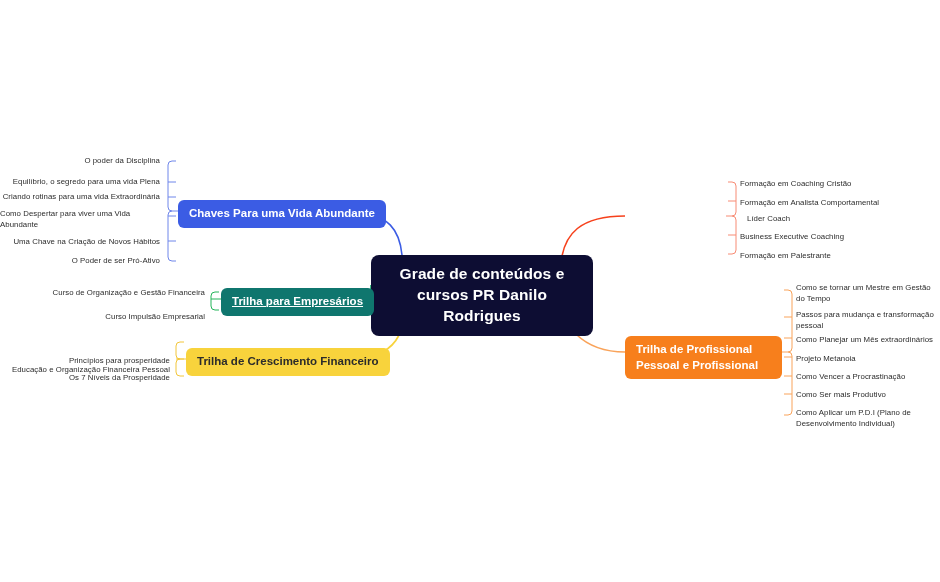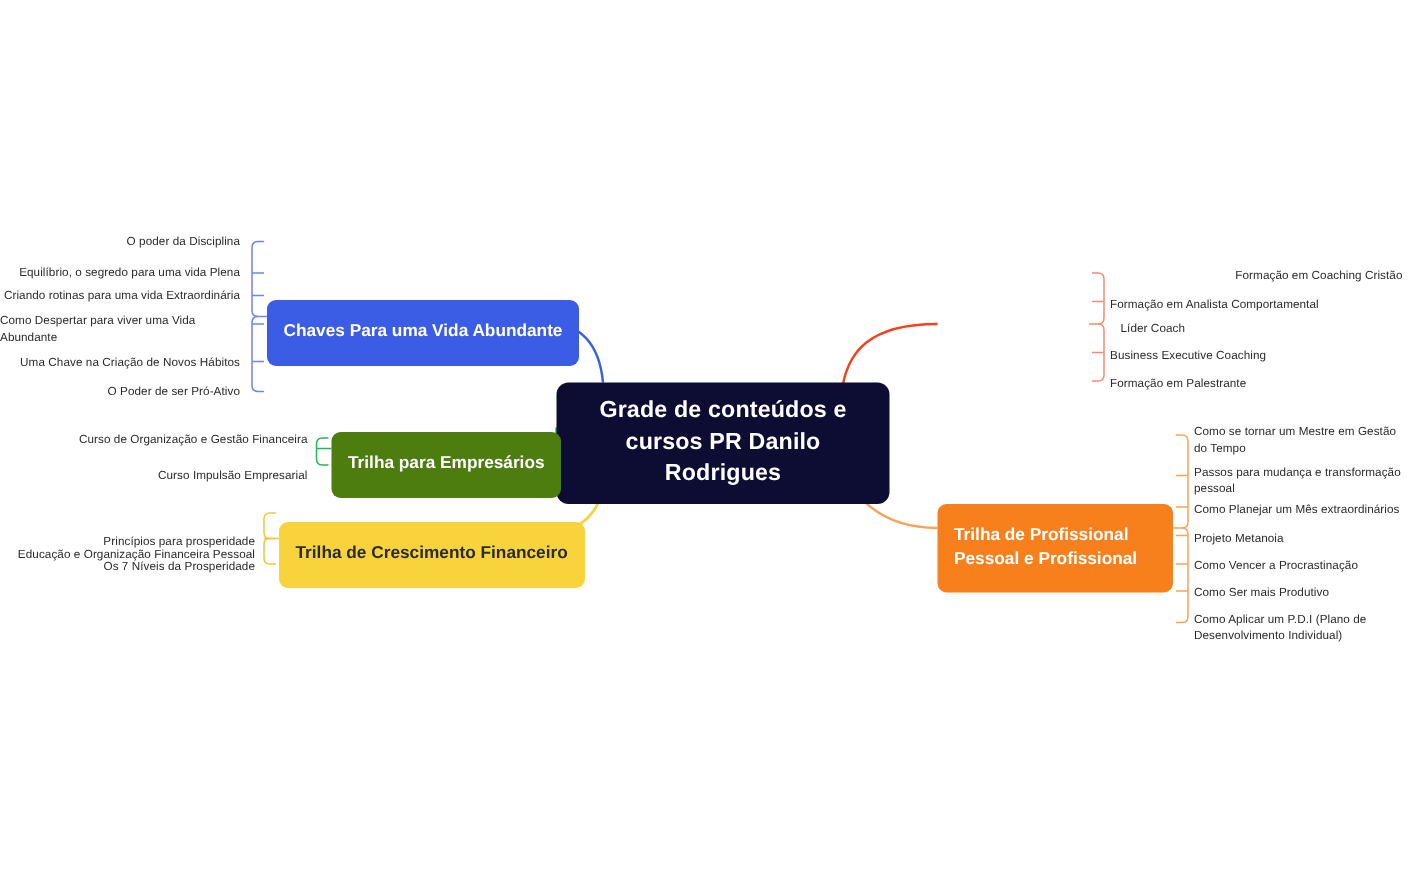--- a/index.html
+++ b/index.html
@@ -43,21 +43,21 @@
     line-height: 1.35;
     text-align: center;
     letter-spacing: .1px;
   }
 
   
   .branch-node {
     position: absolute;
     box-sizing: border-box;
     border-radius: 6px;
-    padding: 14px 11px;
+    padding: 6px 11px;
     font-size: 11.5px;
     font-weight: bold;
     line-height: 1.35;
     white-space: nowrap;
   }
   .branch-node.wrap { white-space: normal; }
 
   
   .leaf {
     position: absolute;
@@ -118,34 +118,34 @@
   <div class="branch-node" id="node-chaves" style="left:178px; top:200px; background:#3b5ce4; color:#fff;">
     <span>Chaves Para uma Vida Abundante</span>
   </div>
   <div class="leaf left" style="left:-10px; top:155px; width:170px;">O poder da Disciplina</div>
   <div class="leaf left" style="left:-10px; top:176px; width:170px;">Equilíbrio, o segredo para uma vida Plena</div>
   <div class="leaf left" style="left:-10px; top:191px; width:170px;">Criando rotinas para uma vida Extraordinária</div>
   <div class="leaf left" style="left:0px; top:208px; width:160px; text-align:left;">Como Despertar para viver uma Vida Abundante</div>
   <div class="leaf left" style="left:-10px; top:236px; width:170px;">Uma Chave na Criação de Novos Hábitos</div>
   <div class="leaf left" style="left:-10px; top:255px; width:170px;">O Poder de ser Pró-Ativo</div>
 
-  <div class="branch-node" id="node-empresarios" style="left:221px; top:288px; background:#4d7c0f; color:#fff;">
+  <div class="branch-node" id="node-empresarios" style="left:221px; top:288px; background:#0f766e; color:#fff;text-decoration:underline;">
     <span>Trilha para Empresários</span>
   </div>
   <div class="leaf left" style="left:40px; top:287px; width:165px;">Curso de Organização e Gestão Financeira</div>
   <div class="leaf left" style="left:40px; top:311px; width:165px;">Curso Impulsão Empresarial</div>
 
   <div class="branch-node" id="node-financeiro" style="left:186px; top:348px; background:#f8d33c; color:#2b2b2b;">
     <span>Trilha de Crescimento Financeiro</span>
   </div>
   <div class="leaf left" style="left:5px; top:337px; width:165px;margin-top:27px;">Educação e Organização Financeira Pessoal</div>
   <div class="leaf left" style="left:5px; top:355px; width:165px;">Princípios para prosperidade</div>
   <div class="leaf left" style="left:5px; top:372px; width:165px;">Os 7 Níveis da Prosperidade</div>
 
-  <div class="leaf right" style="left:740px; top:178px; width:195px;text-align:right;">Formação em Coaching Cristão</div>
+  <div class="leaf right" style="left:740px; top:178px; width:195px;">Formação em Coaching Cristão</div>
   <div class="leaf right" style="left:740px; top:197px; width:195px;">Formação em Analista Comportamental</div>
   <div class="leaf right" style="left:747px; top:213px; width:195px;">Líder Coach</div>
   <div class="leaf right" style="left:740px; top:250px; width:195px;">Formação em Palestrante</div>
   <div class="leaf right" style="left:740px; top:231px; width:195px;">Business Executive Coaching</div>
 
   <div class="branch-node wrap" id="node-pessoal" style="left:625px; top:336px; width:157px; background:#f77f1c; color:#fff;">
     <span>Trilha de Profissional Pessoal e Profissional</span>
   </div>
   <div class="leaf right" style="left:796px; top:282px; width:140px;">Como se tornar um Mestre em Gestão do Tempo</div>
   <div class="leaf right" style="left:796px; top:309px; width:140px;">Passos para mudança e transformação pessoal</div>

